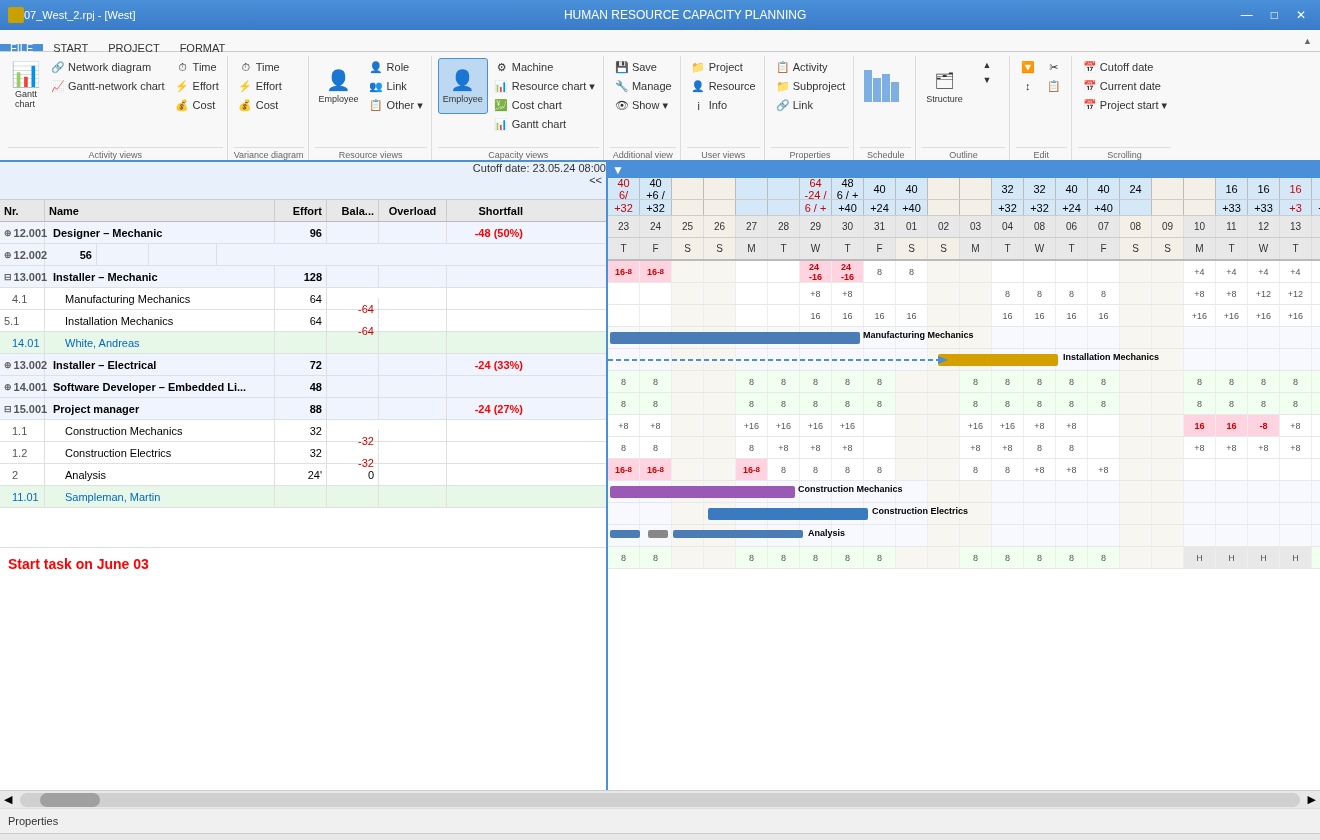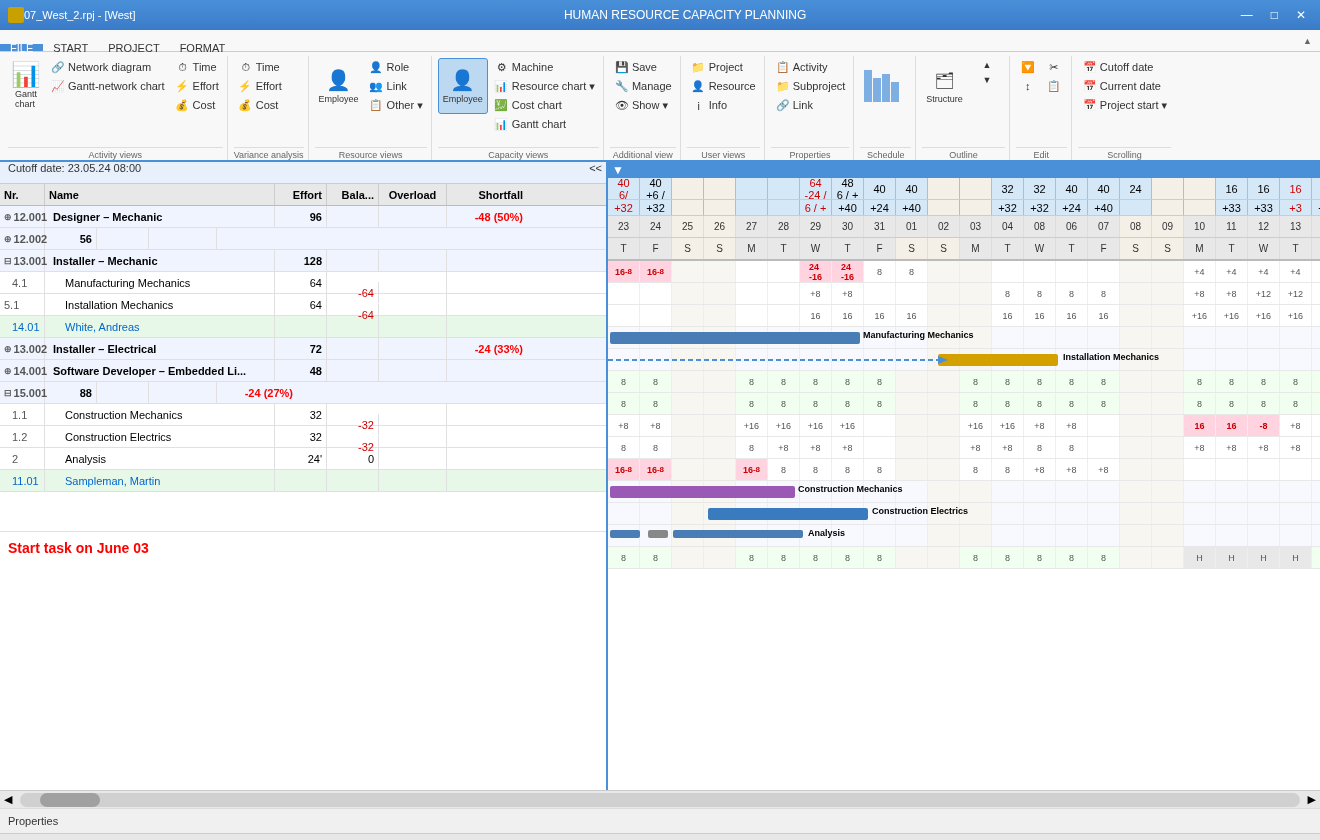--- a/index.html
+++ b/index.html
@@ -123,27 +123,28 @@
     
     .left-panel {
       width: 608px;
       display: flex;
       flex-direction: column;
       border-right: 2px solid #4a90d9;
       overflow: hidden;
     }
     .cutoff-header {
       background: #e8f0fb;
-      height: 22px;
-      display: flex;
-      align-items: flex-start;
+      height: 38px;
+      display: flex;
+      align-items: flex-end;
       padding-left: 8px;
       font-size: 11px;
       color: #333;
       border-bottom: 1px solid #ccc;
+      flex-direction: column;
     }
 
     .table-header {
       display: flex;
       background: #e8e8e8;
       border-bottom: 1px solid #bbb;
       height: 22px;
       align-items: center;
     }
     .col-nr { width: 45px; padding-left: 4px; font-weight: bold; border-right: 1px solid #ccc; height: 100%; display: flex; align-items: center; }
@@ -349,21 +350,21 @@
           <div class="ribbon-btn ribbon-btn-small">
             <div class="ribbon-icon-sm">⚡</div>
             <span>Effort</span>
           </div>
           <div class="ribbon-btn ribbon-btn-small">
             <div class="ribbon-icon-sm">💰</div>
             <span>Cost</span>
           </div>
         </div>
       </div>
-      <div class="ribbon-group-label">Variance analysis</div>
+      <div class="ribbon-group-label">Variance diagram</div>
     </div>
 
     <div class="ribbon-group">
       <div class="ribbon-group-inner">
         <div class="ribbon-btn ribbon-btn-large" style="position:relative;">
           <div class="ribbon-icon" style="font-size:20px;">👤</div>
           <span style="font-size:9px;">Employee</span>
         </div>
         <div class="ribbon-col">
           <div class="ribbon-btn ribbon-btn-small">
@@ -631,20 +632,21 @@
         <div class="cell-nr"><span class="expand-icon">⊕</span>14.001</div>
         <div class="cell-name">Software Developer – Embedded Li...</div>
         <div class="cell-effort">48</div>
         <div class="cell-bala"></div>
         <div class="cell-overload empty"></div>
         <div class="cell-shortfall"></div>
       </div>
 
       <div class="table-row group">
         <div class="cell-nr"><span class="expand-icon">⊟</span>15.001</div>
+        <div class="cell-name">Project manager</div>
         <div class="cell-effort">88</div>
         <div class="cell-bala"></div>
         <div class="cell-overload empty"></div>
         <div class="cell-shortfall">-24 (27%)</div>
       </div>
 
       <div class="table-row sub">
         <div class="cell-nr" style="padding-left:12px;">1.1</div>
         <div class="cell-name indent">Construction Mechanics</div>
         <div class="cell-effort">32</div>

